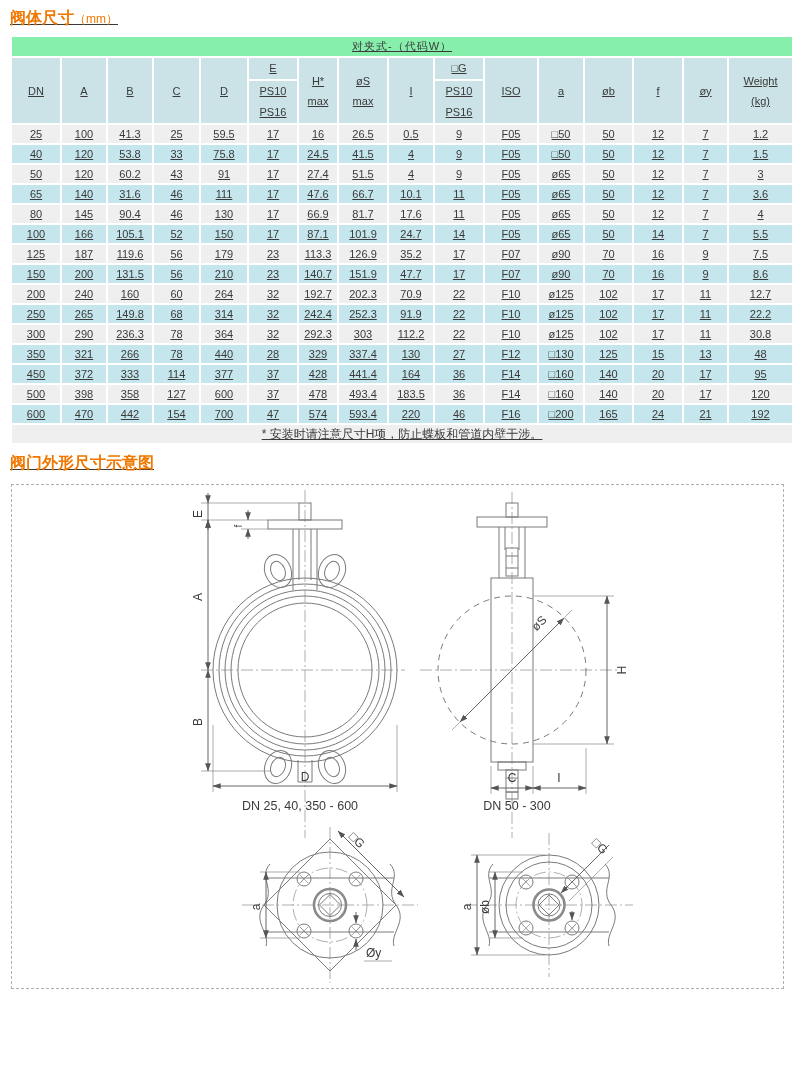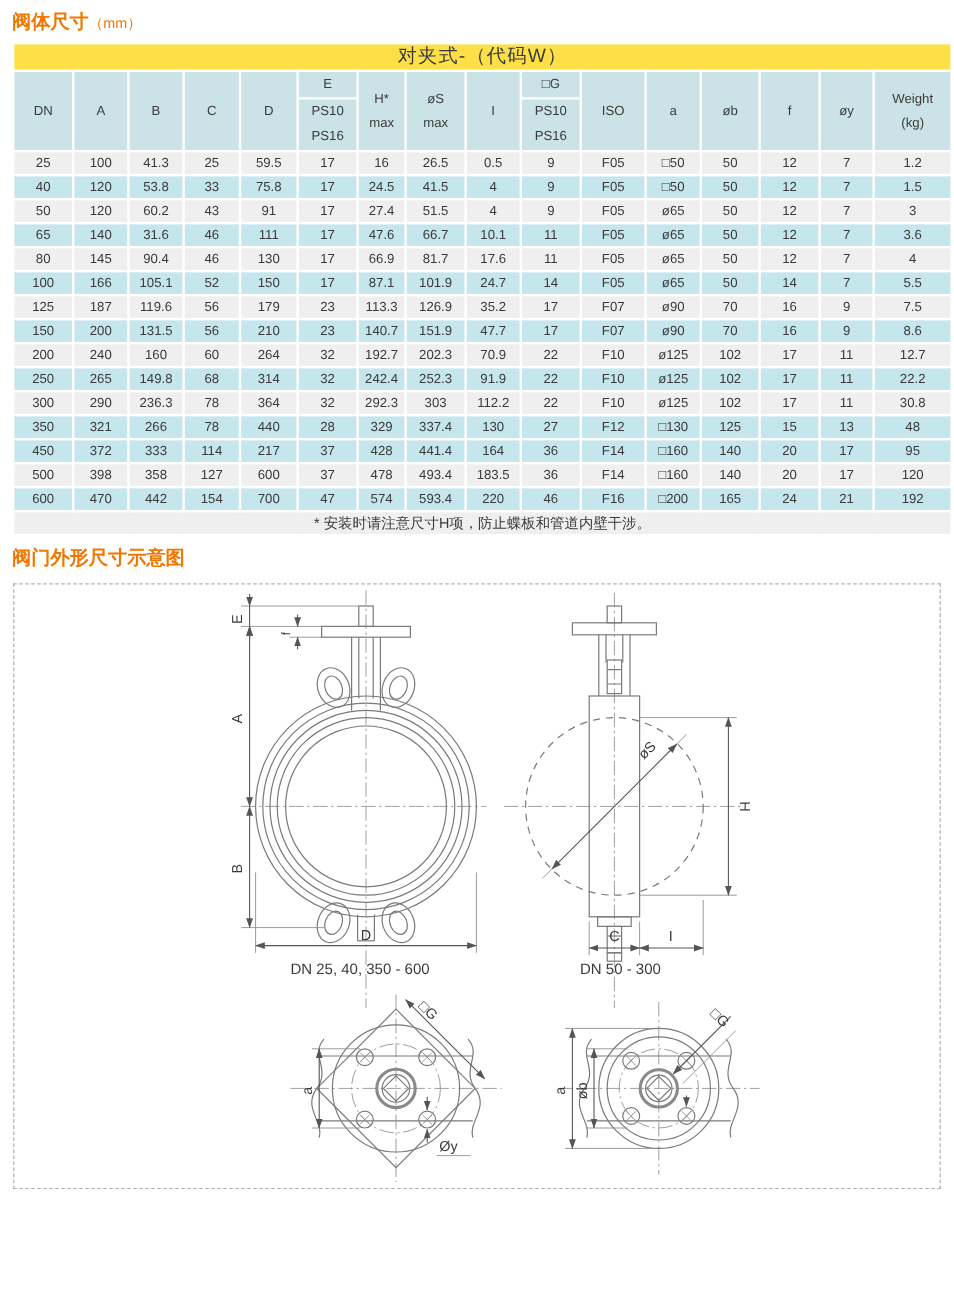--- a/index.html
+++ b/index.html
@@ -1,24 +1,24 @@
 <!DOCTYPE html>
 <html><head>
 <meta charset="utf-8">
 <style>
   html,body{margin:0;padding:0;background:#fff;}
   body{width:795px;font-family:"Liberation Sans",sans-serif;color:#3a3a3a;}
-  .page{position:relative;width:631px;}
+  .page{position:relative;width:631px;text-decoration:underline;}
   .sec-title{margin:0;padding:8px 0 6px 10px;font-size:16px;font-weight:bold;color:#f07800;}
   .sec-title .unit{font-size:12px;font-weight:normal;}
   table.dims{border-collapse:collapse;table-layout:fixed;margin-left:10px;width:782px;font-size:11px;}
   table.dims th,table.dims td{border:2px solid #fff;text-align:center;padding:0;font-weight:normal;color:#3a3a3a;}
   table.dims td{height:18px;background:#efefef;}
   table.dims tr.alt td{background:#c5e6ec;}
-  th.band{background:#fde047;color:#fff;height:19px;font-size:16px;letter-spacing:1px;}
+  th.band{background:#86efac;color:#fff;height:19px;font-size:11px;letter-spacing:1px;}
   tr.hdr th{background:#cbe3e6;height:63px;vertical-align:middle;}
   .h3 div{height:21px;line-height:21px;}
   .h3 .top{border-bottom:2px solid #fff;}
   .h2 div{height:20px;line-height:20px;}
   td.note{background:#efefef;text-align:right;padding:5px 8px;font-size:12px;height:16px;}
   .diagram-box{margin:4px 0 0 11px;width:771px;height:503px;border:1px dashed #b0b0b0;}
   
   .s1{stroke:#7a7a7a;fill:none;stroke-width:1;}
   .thick{stroke:#8a8a8a;fill:none;stroke-width:2.6;}
   .cl{stroke:#9a9a9a;fill:none;stroke-width:.8;stroke-dasharray:12 3 2 3;}
@@ -310,21 +310,21 @@
           <td>125</td>
           <td>15</td>
           <td>13</td>
           <td>48</td>
         </tr>
         <tr class="alt">
           <td>450</td>
           <td>372</td>
           <td>333</td>
           <td>114</td>
-          <td>217</td>
+          <td>377</td>
           <td>37</td>
           <td>428</td>
           <td>441.4</td>
           <td>164</td>
           <td>36</td>
           <td>F14</td>
           <td>□160</td>
           <td>140</td>
           <td>20</td>
           <td>17</td>

